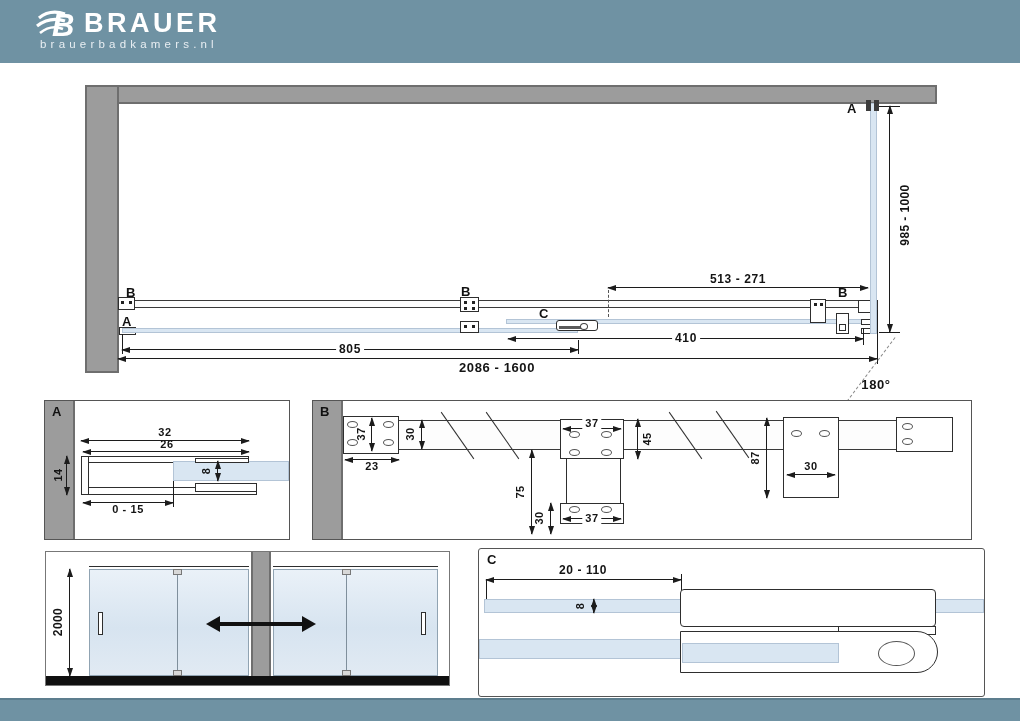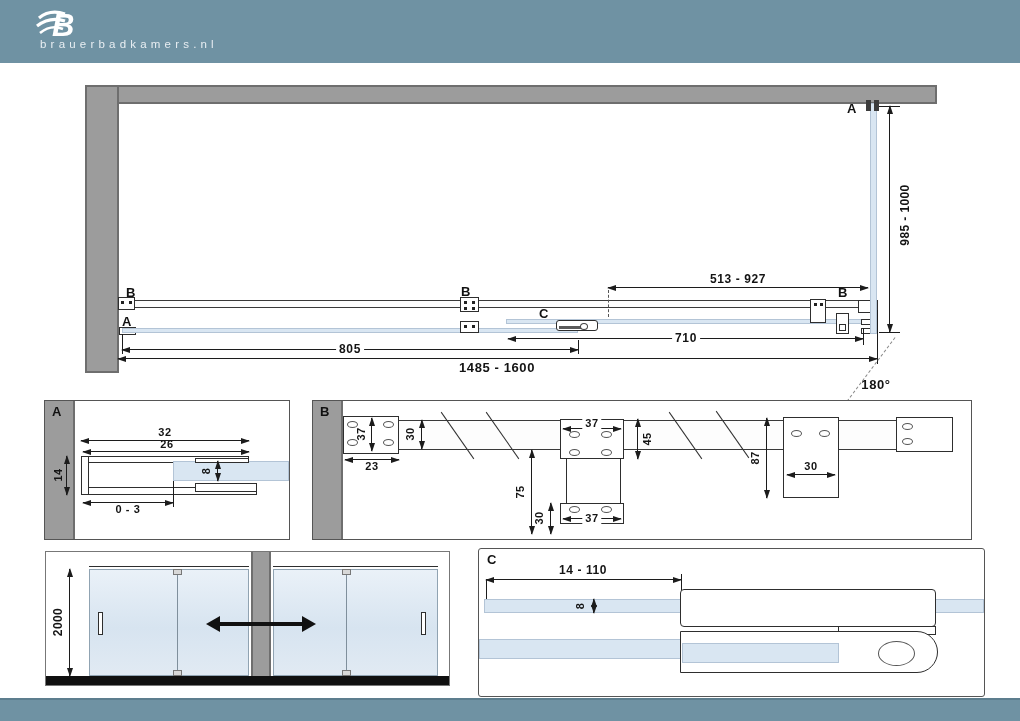--- a/index.html
+++ b/index.html
@@ -56,20 +56,21 @@
 
   <div class="bar" style="top:0;height:63px;">
     <span class="abs" style="left:34px;top:8px;">
       <svg width="50" height="32" viewBox="0 0 50 32">
         <path d="M5 10 Q16 1 31 6" stroke="#fff" stroke-width="3.2" fill="none"></path>
         <path d="M3 18 Q16 8 31 13" stroke="#fff" stroke-width="3.2" fill="none"></path>
         <path d="M6 25 Q17 16 29 21" stroke="#fff" stroke-width="2.6" fill="none"></path>
         <text x="18" y="28" font-family="Liberation Sans, sans-serif" font-size="31" font-style="italic" font-weight="bold" fill="#fff">B</text>
       </svg>
     </span>
+    <span class="brand">BRAUER</span>
     <span class="dom">brauerbadkamers.nl</span>
   </div>
 
   <div class="wall" style="left:85px;top:85px;width:852px;height:19px;"></div>
   <div class="wall" style="left:85px;top:85px;width:34px;height:288px;"></div>
 
   <div class="railh" style="left:120px;top:300px;width:757px;height:8px;"></div>
 
   <div class="wht" style="left:118px;top:297px;width:17px;height:13px;"></div>
   <div class="dot" style="left:121px;top:301px;"></div>
@@ -110,48 +111,48 @@
 
   <div class="glass" style="left:870px;top:103px;width:7px;height:231px;"></div>
   <div class="abs" style="left:866px;top:100px;width:5px;height:11px;background:#3c3c3c;"></div>
   <div class="abs" style="left:874px;top:100px;width:5px;height:11px;background:#3c3c3c;"></div>
   <span class="seclab" style="left:847px;top:102px;">A</span>
 
   <div class="dimh" style="left:608px;top:287px;width:260px;">
       <i class="ah al"></i>
       <i class="ah ar"></i>
     </div>
-  <span class="hlab" style="left:738px;top:279px;">513 - 927</span>
+  <span class="hlab" style="left:738px;top:279px;">513 - 271</span>
   <div class="tickd" style="left:608px;top:290px;height:27px;"></div>
 
   <div class="dimv" style="left:889px;top:106px;height:226px;">
       <i class="ah au"></i>
       <i class="ah ad"></i>
     </div>
   <div class="lineH" style="left:879px;top:106px;width:21px;border-top-width:1px;border-top-color:#1c1c1c;"></div>
   <div class="lineH" style="left:879px;top:332px;width:21px;border-top-width:1px;border-top-color:#1c1c1c;"></div>
   <span class="vlab" style="left:905px;top:215px;font-size:12px;">985 - 1000</span>
 
   <div class="dimh" style="left:122px;top:349px;width:456px;">
       <i class="ah al"></i>
       <i class="ah ar"></i>
     </div>
   <span class="hlab bg" style="left:350px;top:349px;">805</span>
 
   <div class="dimh" style="left:508px;top:338px;width:355px;">
       <i class="ah al"></i>
       <i class="ah ar"></i>
     </div>
-  <span class="hlab bg" style="left:686px;top:338px;">710</span>
+  <span class="hlab bg" style="left:686px;top:338px;">410</span>
 
   <div class="dimh" style="left:118px;top:358px;width:759px;">
       <i class="ah al"></i>
       <i class="ah ar"></i>
     </div>
-  <span class="hlab" style="left:497px;top:367px;font-size:13px;">1485 - 1600</span>
+  <span class="hlab" style="left:497px;top:367px;font-size:13px;">2086 - 1600</span>
 
   <div class="lineV" style="left:122px;top:334px;height:20px;border-left-width:1px;border-left-color:#1c1c1c;"></div>
   <div class="lineV" style="left:578px;top:340px;height:14px;border-left-width:1px;border-left-color:#1c1c1c;"></div>
   <div class="lineV" style="left:863px;top:328px;height:17px;border-left-width:1px;border-left-color:#1c1c1c;"></div>
   <div class="lineV" style="left:877px;top:310px;height:54px;border-left-width:1px;border-left-color:#1c1c1c;"></div>
 
   <div class="slash" style="left:831px;top:369px;width:80px;border-top:1.4px dashed #8a8a8a;transform:rotate(-53deg);"></div>
   <span class="hlab" style="left:876px;top:384px;font-size:13px;">180°</span>
 
   <div class="box" style="left:44px;top:400px;width:246px;height:140px;">
@@ -182,21 +183,21 @@
     <div class="dimv" style="left:172px;top:60px;height:20px;">
         <i class="ah au"></i>
         <i class="ah ad"></i>
       </div>
     <span class="vlab" style="left:161px;top:70px;">8</span>
     <div class="lineV" style="left:128px;top:80px;height:26px;border-left-width:1px;border-left-color:#1c1c1c;"></div>
     <div class="dimh" style="left:38px;top:101px;width:90px;">
         <i class="ah al"></i>
         <i class="ah ar"></i>
       </div>
-    <span class="hlab bg" style="left:83px;top:108px;font-size:11px;">0 - 3</span>
+    <span class="hlab bg" style="left:83px;top:108px;font-size:11px;">0 - 15</span>
   </div>
 
   <div class="box" style="left:312px;top:400px;width:660px;height:140px;">
     <div class="wallflat" style="left:0;top:0;width:30px;height:138px;"></div>
     <span class="seclab" style="left:7px;top:4px;">B</span>
 
     <div class="railh" style="left:85px;top:19px;width:555px;height:30px;"></div>
 
     <div class="wht" style="left:30px;top:15px;width:56px;height:38px;"></div>
     <div class="hole" style="left:34px;top:20px;"></div>
@@ -309,21 +310,21 @@
 
     <div class="abs" style="left:0;top:124px;width:403px;height:9px;background:#101010;"></div>
   </div>
 
   <div class="box" style="left:478px;top:548px;width:507px;height:149px;border-radius:3px;">
     <span class="seclab" style="left:8px;top:4px;">C</span>
     <div class="dimh" style="left:7px;top:30px;width:195px;">
         <i class="ah al"></i>
         <i class="ah ar"></i>
       </div>
-    <span class="hlab" style="left:104px;top:21px;">14 - 110</span>
+    <span class="hlab" style="left:104px;top:21px;">20 - 110</span>
     <div class="lineV" style="left:7px;top:30px;height:22px;border-left-width:1px;border-left-color:#1c1c1c;"></div>
     <div class="lineV" style="left:202px;top:25px;height:18px;border-left-width:1px;border-left-color:#1c1c1c;"></div>
 
     <div class="glass" style="left:5px;top:50px;width:197px;height:14px;"></div>
     <div class="glass" style="left:456px;top:50px;width:49px;height:14px;"></div>
     <div class="wht" style="left:201px;top:40px;width:256px;height:38px;border-radius:4px;"></div>
     <div class="wht" style="left:359px;top:77px;width:98px;height:9px;"></div>
     <div class="dimv" style="left:114px;top:50px;height:14px;">
         <i class="ah au"></i>
         <i class="ah ad"></i>

